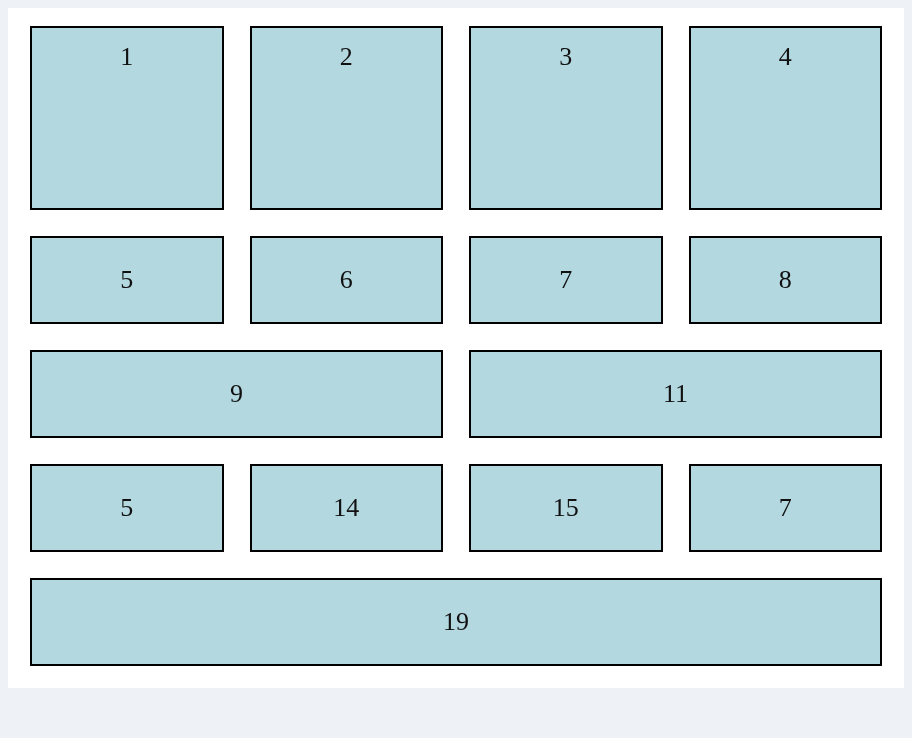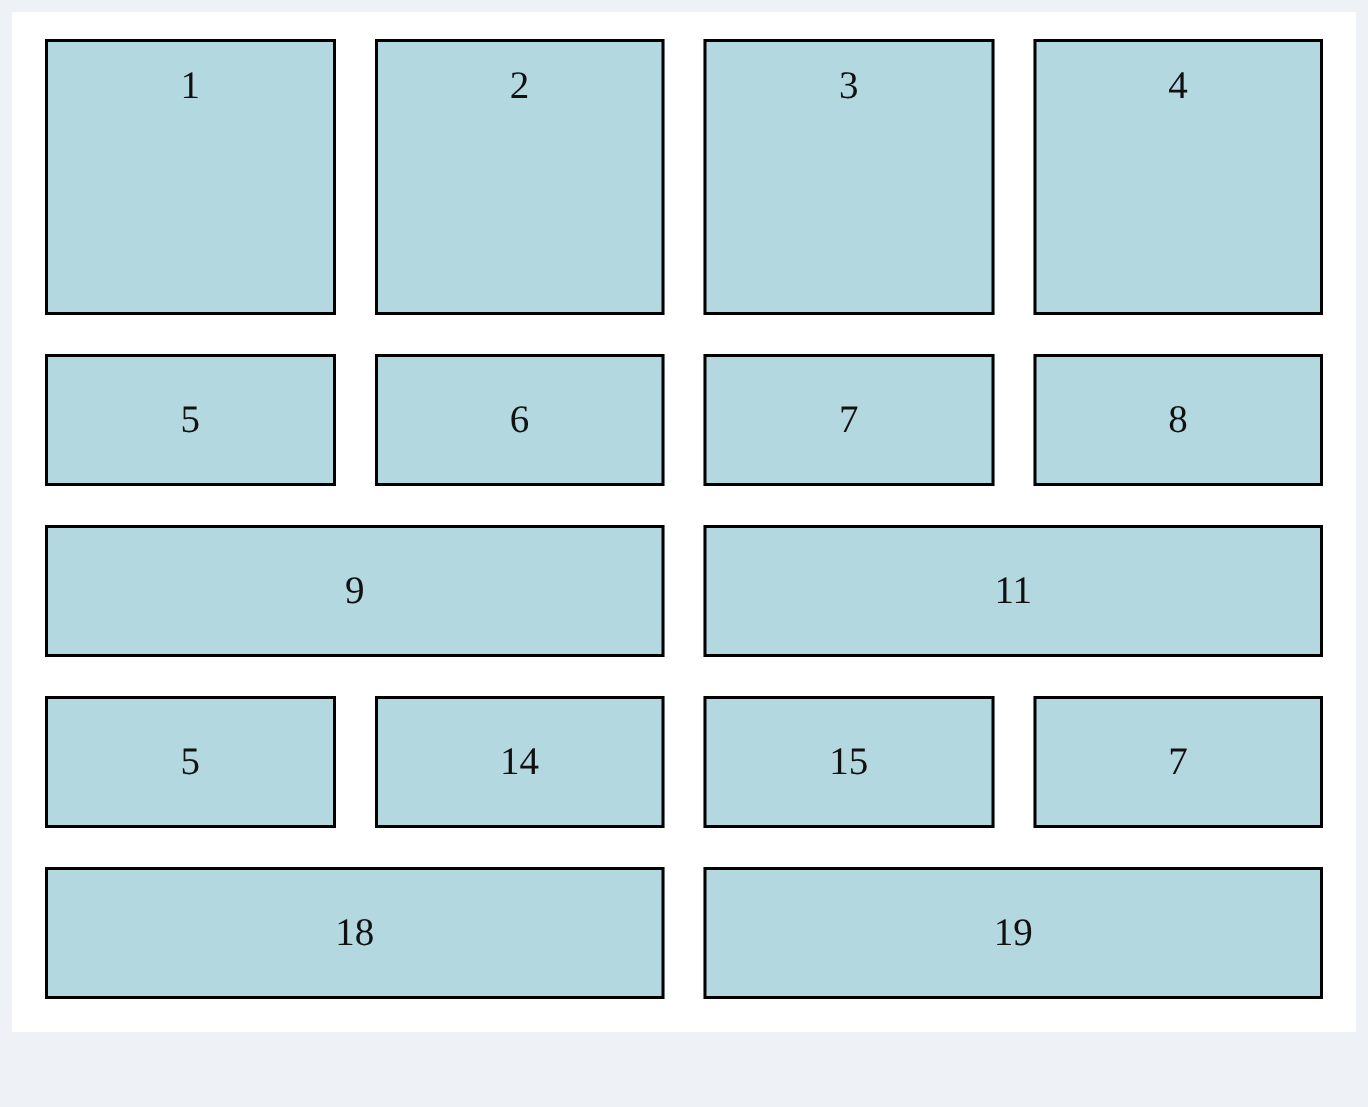--- a/index.html
+++ b/index.html
@@ -103,21 +103,18 @@
       <div class="cell">
           <span>15</span>
         </div>
       <div class="cell">
           <span>7</span>
         </div>
     </div>
 
     <div class="row row-short">
       <div class="cell">
-          <span>18</span>
-        </div>
-      <div class="cell">
           <span>19</span>
         </div>
     </div>
 
   </div>
 </div>
 
 </body></html>

